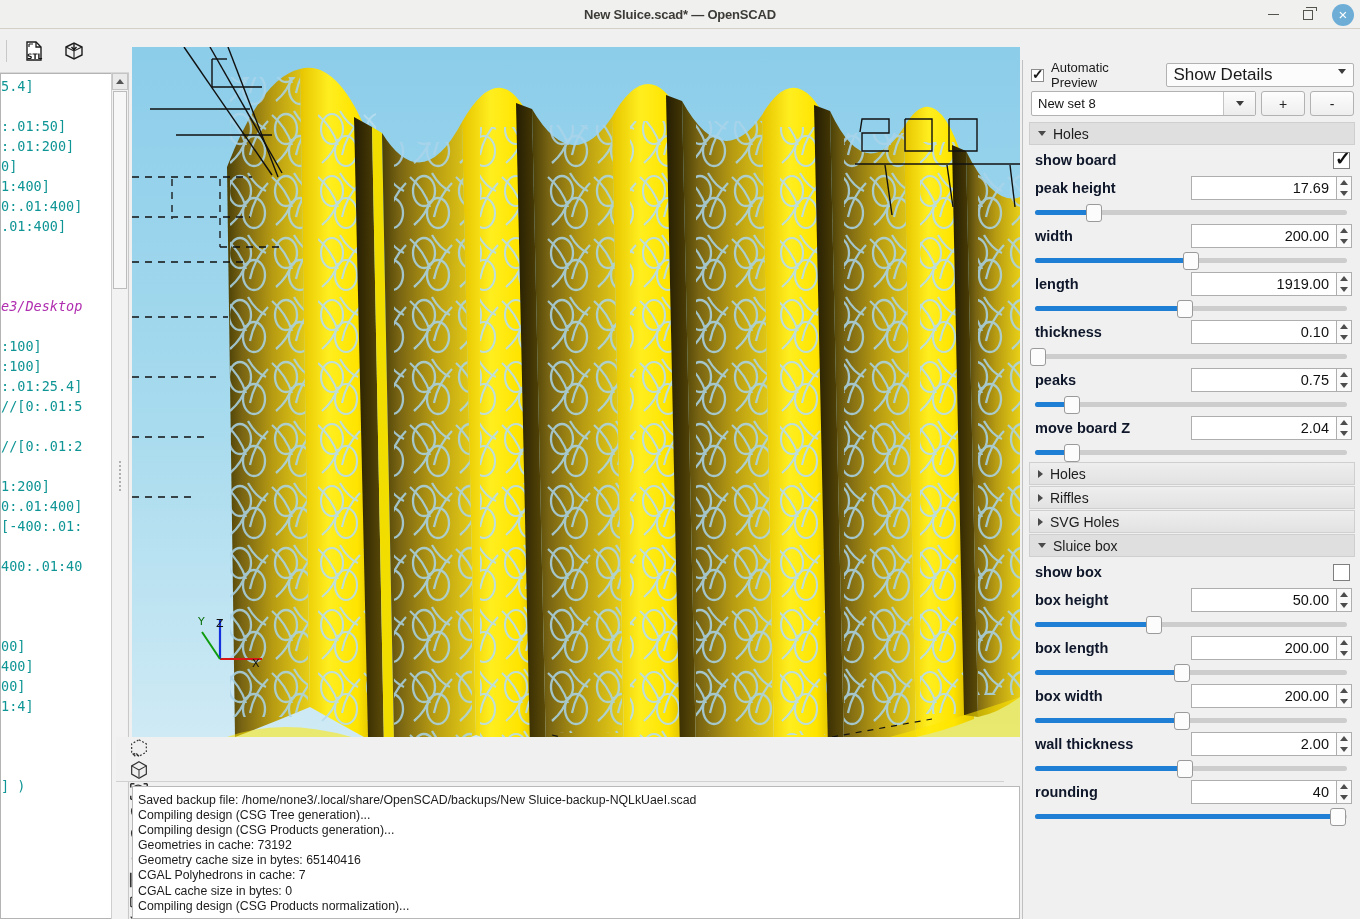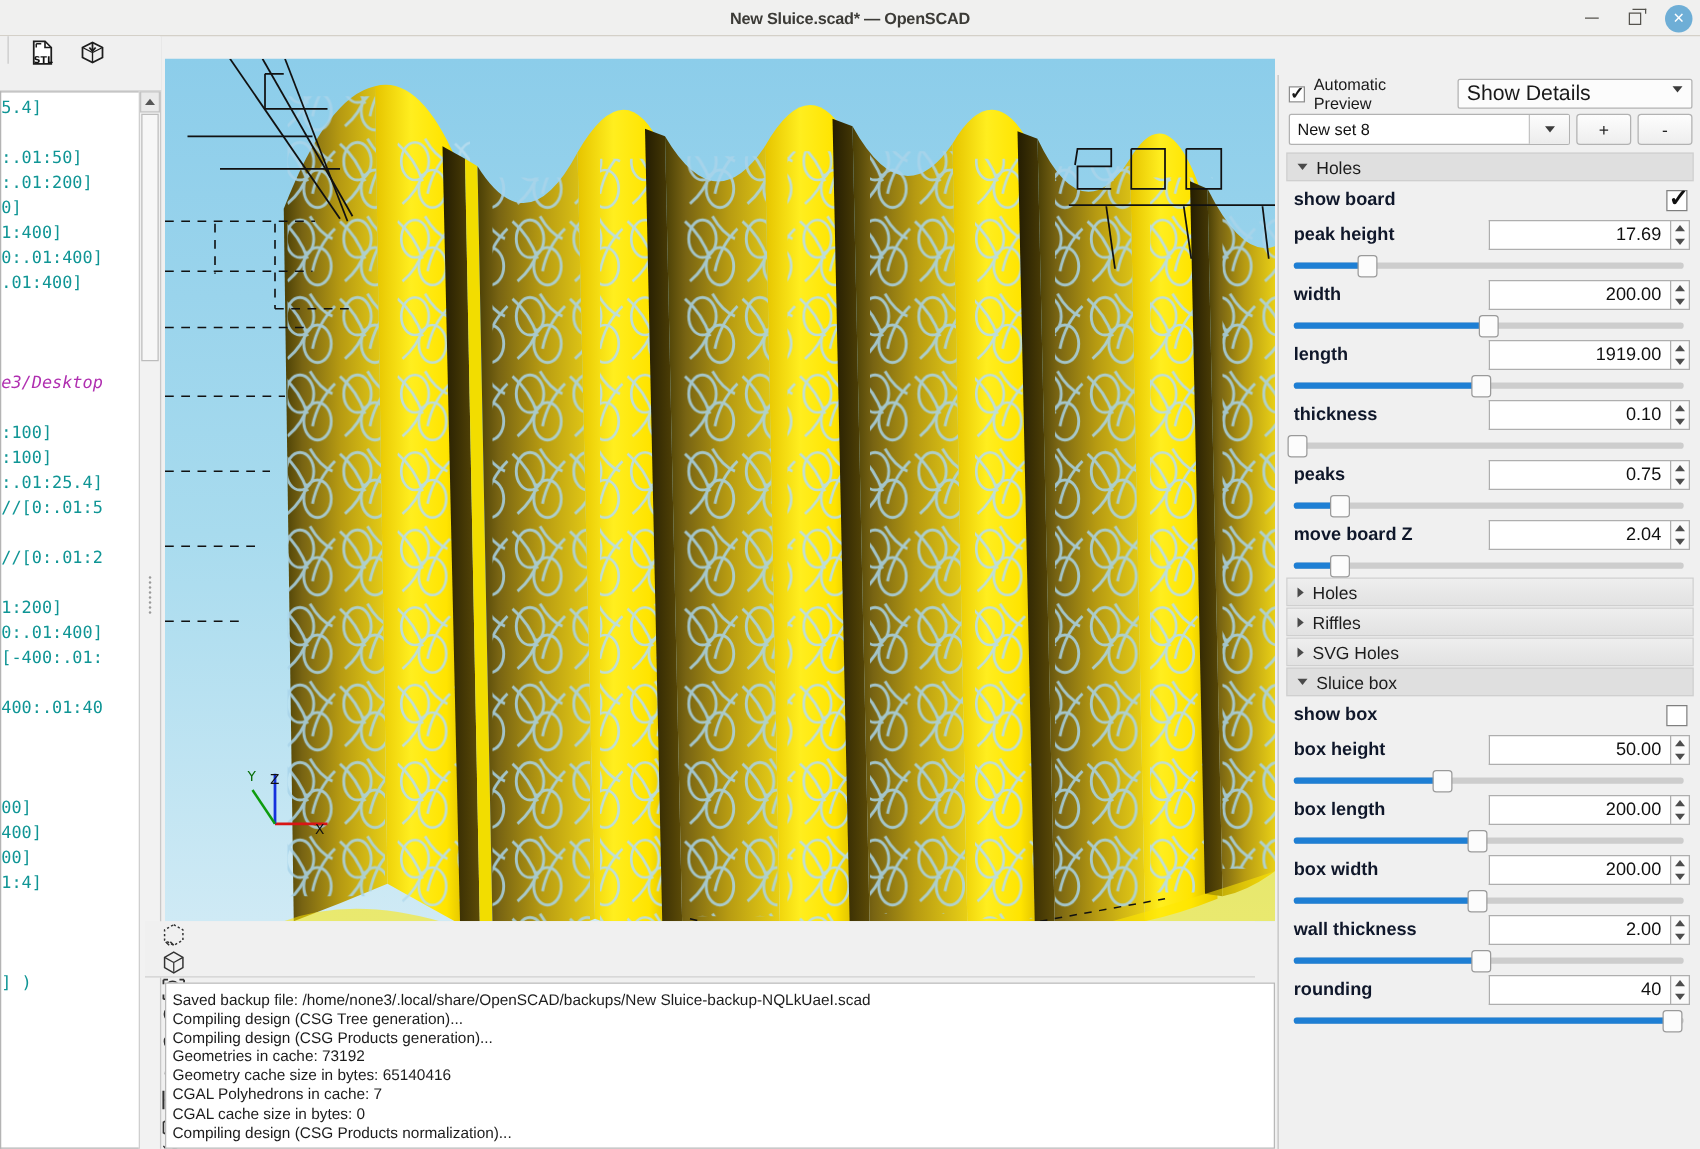--- a/index.html
+++ b/index.html
@@ -34,21 +34,21 @@
             color: #fff; font-size: 15px; line-height: 21px; text-align:center; }
 
   
   #editor {
     position: absolute; left: 0; top: 29px; width: 129px; height: 890px;
     background: #f0f0f0;
     border-right: 1px solid #c8c8c8;
   }
   #editor-toolbar {
     position: absolute; top: 0; left: 0; width: 129px; height: 44px;
-    background: #f0f0f0; display: flex; padding-left: 6px; gap: 14px;
+    background: #f0f0f0; display: flex; align-items: center; padding-left: 6px; gap: 14px;
     border-bottom: 1px solid #d8d8d8;
   }
   .etool { width: 26px; height: 26px; display:flex; align-items:center; justify-content:center; }
   #editor-text {
     position: absolute; top: 44px; left: 0; width: 112px; height: 846px;
     background: #ffffff; border: 1px solid #b4b4b4; border-right: none;
     overflow: hidden;
     font-family: "DejaVu Sans Mono", monospace;
     font-size: 13.5px; line-height: 20px;
     color: #0f9595; white-space: pre;

